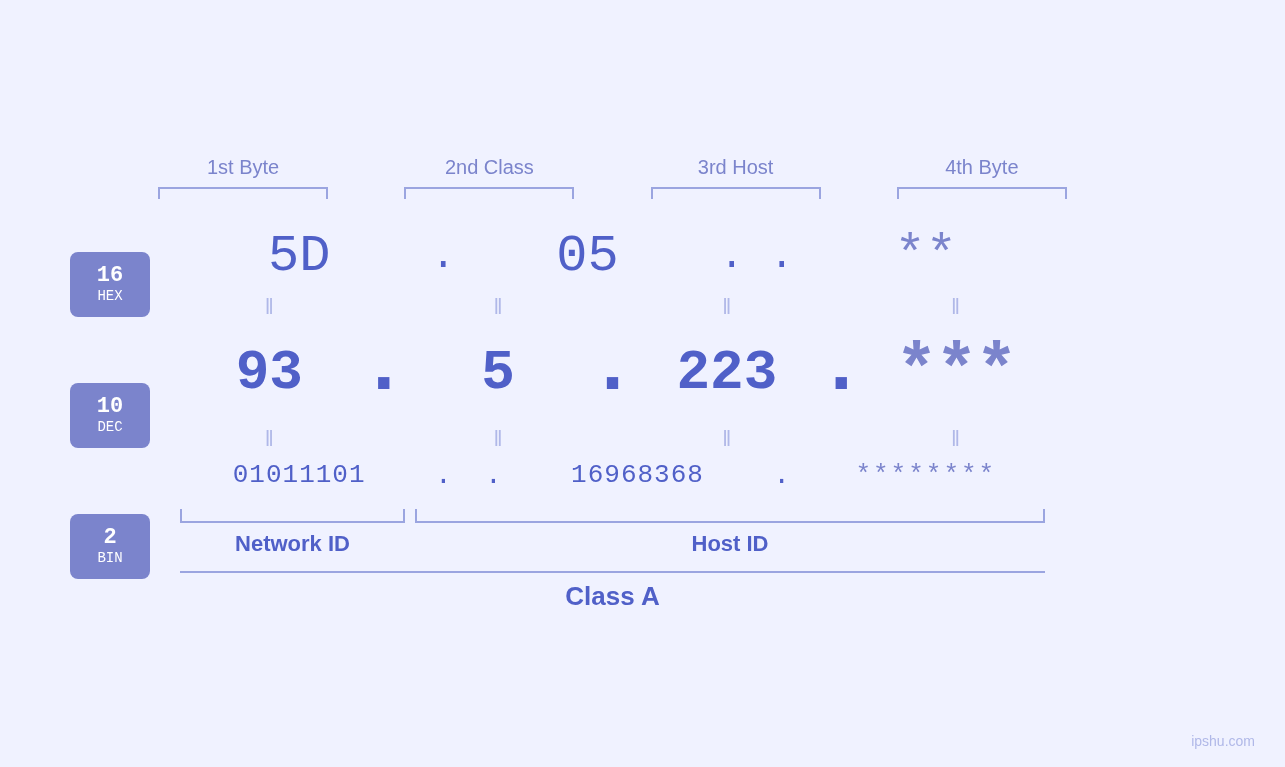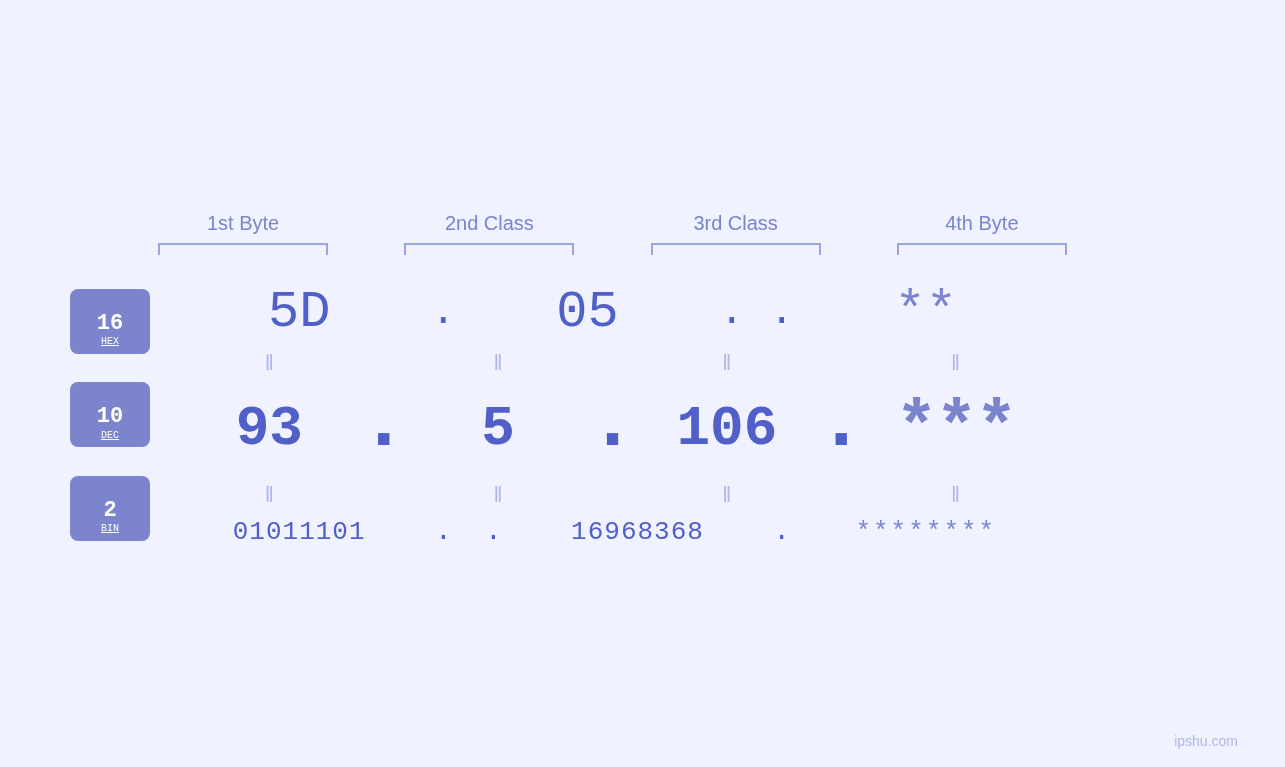--- a/index.html
+++ b/index.html
@@ -82,34 +82,34 @@
 
     .base-badge {
       background-color: #7b84cc;
       color: white;
       border-radius: 8px;
       padding: 23px 14px;
       text-align: center;
       display: inline-flex;
       flex-direction: column;
       align-items: center;
+      justify-content: center;
       width: 80px;
       height: 65px;
     }
 
     .base-number {
       font-size: 22px;
       font-weight: bold;
       line-height: 1.1;
     }
 
     .base-label {
-      font-size: 10px;
+      font-size: 14px;
       font-weight: normal;
-      text-decoration: underline;
     }
 
     
     .right-grid {
       flex: 1;
       display: flex;
       flex-direction: column;
     }
 
     
@@ -197,21 +197,21 @@
     
     .bottom-area {
       margin-top: 10px;
       width: 100%;
     }
 
     
     .watermark {
       position: absolute;
       bottom: 18px;
-      right: 47px;
+      right: 30px;
       color: #b0b8e8;
       font-size: 14px;
       font-family: Arial, sans-serif;
     }
 
     
     .sep-cell {
       width: 50px;
       display: flex;
       align-items: center;
@@ -239,21 +239,21 @@
     }
   </style>
 </head>
 <body>
 
 <div class="main-container">
 
   <div class="byte-headers">
     <div class="byte-header">1st Byte</div>
     <div class="byte-header">2nd Class</div>
-    <div class="byte-header">3rd Class</div>
+    <div class="byte-header">3rd Host</div>
     <div class="byte-header">4th Byte</div>
   </div>
 
   <div class="brackets-top">
     <div class="bracket-cell">
       <div class="bracket-top"></div>
     </div>
     <div class="bracket-cell">
       <div class="bracket-top"></div>
     </div>
@@ -330,21 +330,21 @@
         <div class="sep-cell">
           <span class="dot-large value-text">.</span>
         </div>
         <div class="value-cell">
           <span class="value-text dec-value">5</span>
         </div>
         <div class="sep-cell">
           <span class="dot-large value-text">.</span>
         </div>
         <div class="value-cell">
-          <span class="value-text dec-value">106</span>
+          <span class="value-text dec-value">223</span>
         </div>
         <div class="sep-cell">
           <span class="dot-large value-text">.</span>
         </div>
         <div class="value-cell">
           <span class="value-text asterisk-large" style="font-size:70px;letter-spacing:-2px">***</span>
         </div>
       </div>
 
       <div class="equal-row">
@@ -379,19 +379,46 @@
           <span class="value-text bin-value">16968368</span>
         </div>
         <div class="sep-cell">
           <span class="dot-small value-text">.</span>
         </div>
         <div class="value-cell">
           <span class="value-text asterisk-small">********</span>
         </div>
       </div>
 
+      <div class="bottom-area">
+        <div style="display:flex; width:100%; align-items:flex-end;">
+
+          <div style="width:225px; height:14px; border-bottom:2px solid #9ba5e0; border-left:2px solid #9ba5e0; border-right:2px solid #9ba5e0;"></div>
+
+          <div style="width:10px;"></div>
+
+          <div style="flex:1; height:14px; border-bottom:2px solid #9ba5e0; border-left:2px solid #9ba5e0; border-right:2px solid #9ba5e0;"></div>
+        </div>
+
+        <div style="display:flex; width:100%; margin-top:8px;">
+          <div style="width:225px; text-align:center;">
+            <span style="color:#5060c8; font-size:22px; font-family:Arial,sans-serif; font-weight:600;">Network ID</span>
+          </div>
+          <div style="width:10px;"></div>
+          <div style="flex:1; text-align:center;">
+            <span style="color:#5060c8; font-size:22px; font-family:Arial,sans-serif; font-weight:600;">Host ID</span>
+          </div>
+        </div>
+
+        <div style="margin-top:14px; width:100%;">
+          <div style="border-bottom:2px solid #9ba5e0; width:100%;"></div>
+        </div>
+        <div style="display:flex; justify-content:center; margin-top:8px;">
+          <span style="color:#5060c8; font-size:26px; font-family:Arial,sans-serif; font-weight:600;">Class A</span>
+        </div>
+      </div>
 
     </div>
   </div>
 
 </div>
 
 <div class="watermark">ipshu.com</div>
 
 </body></html>

